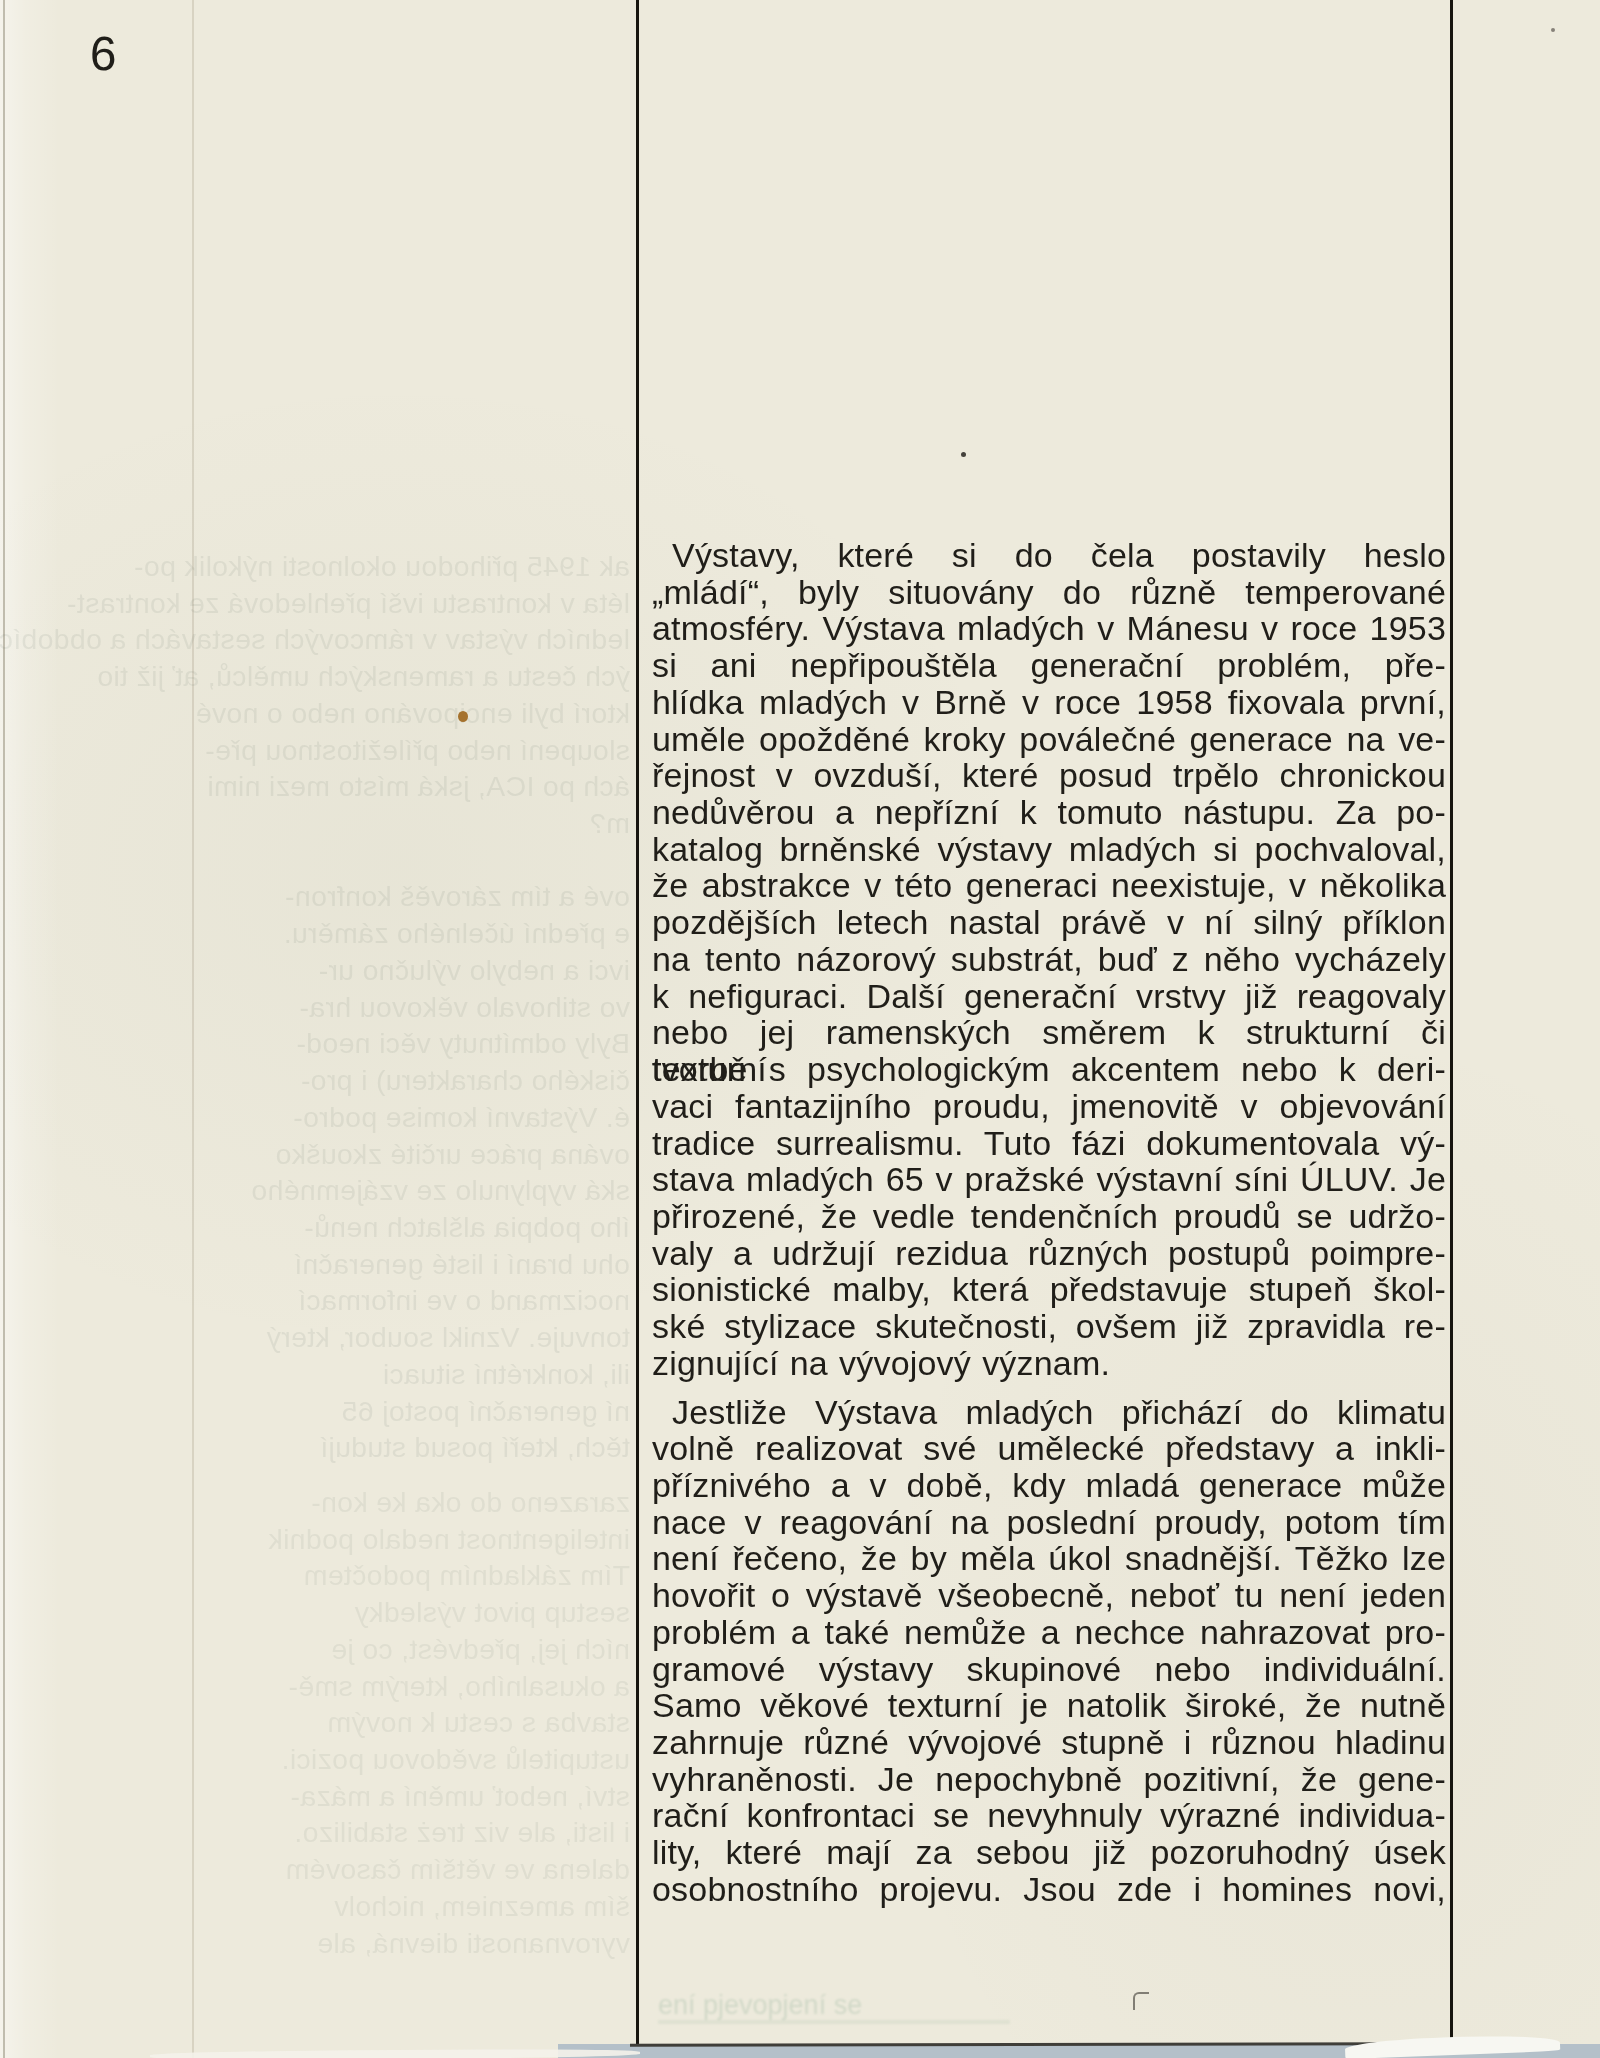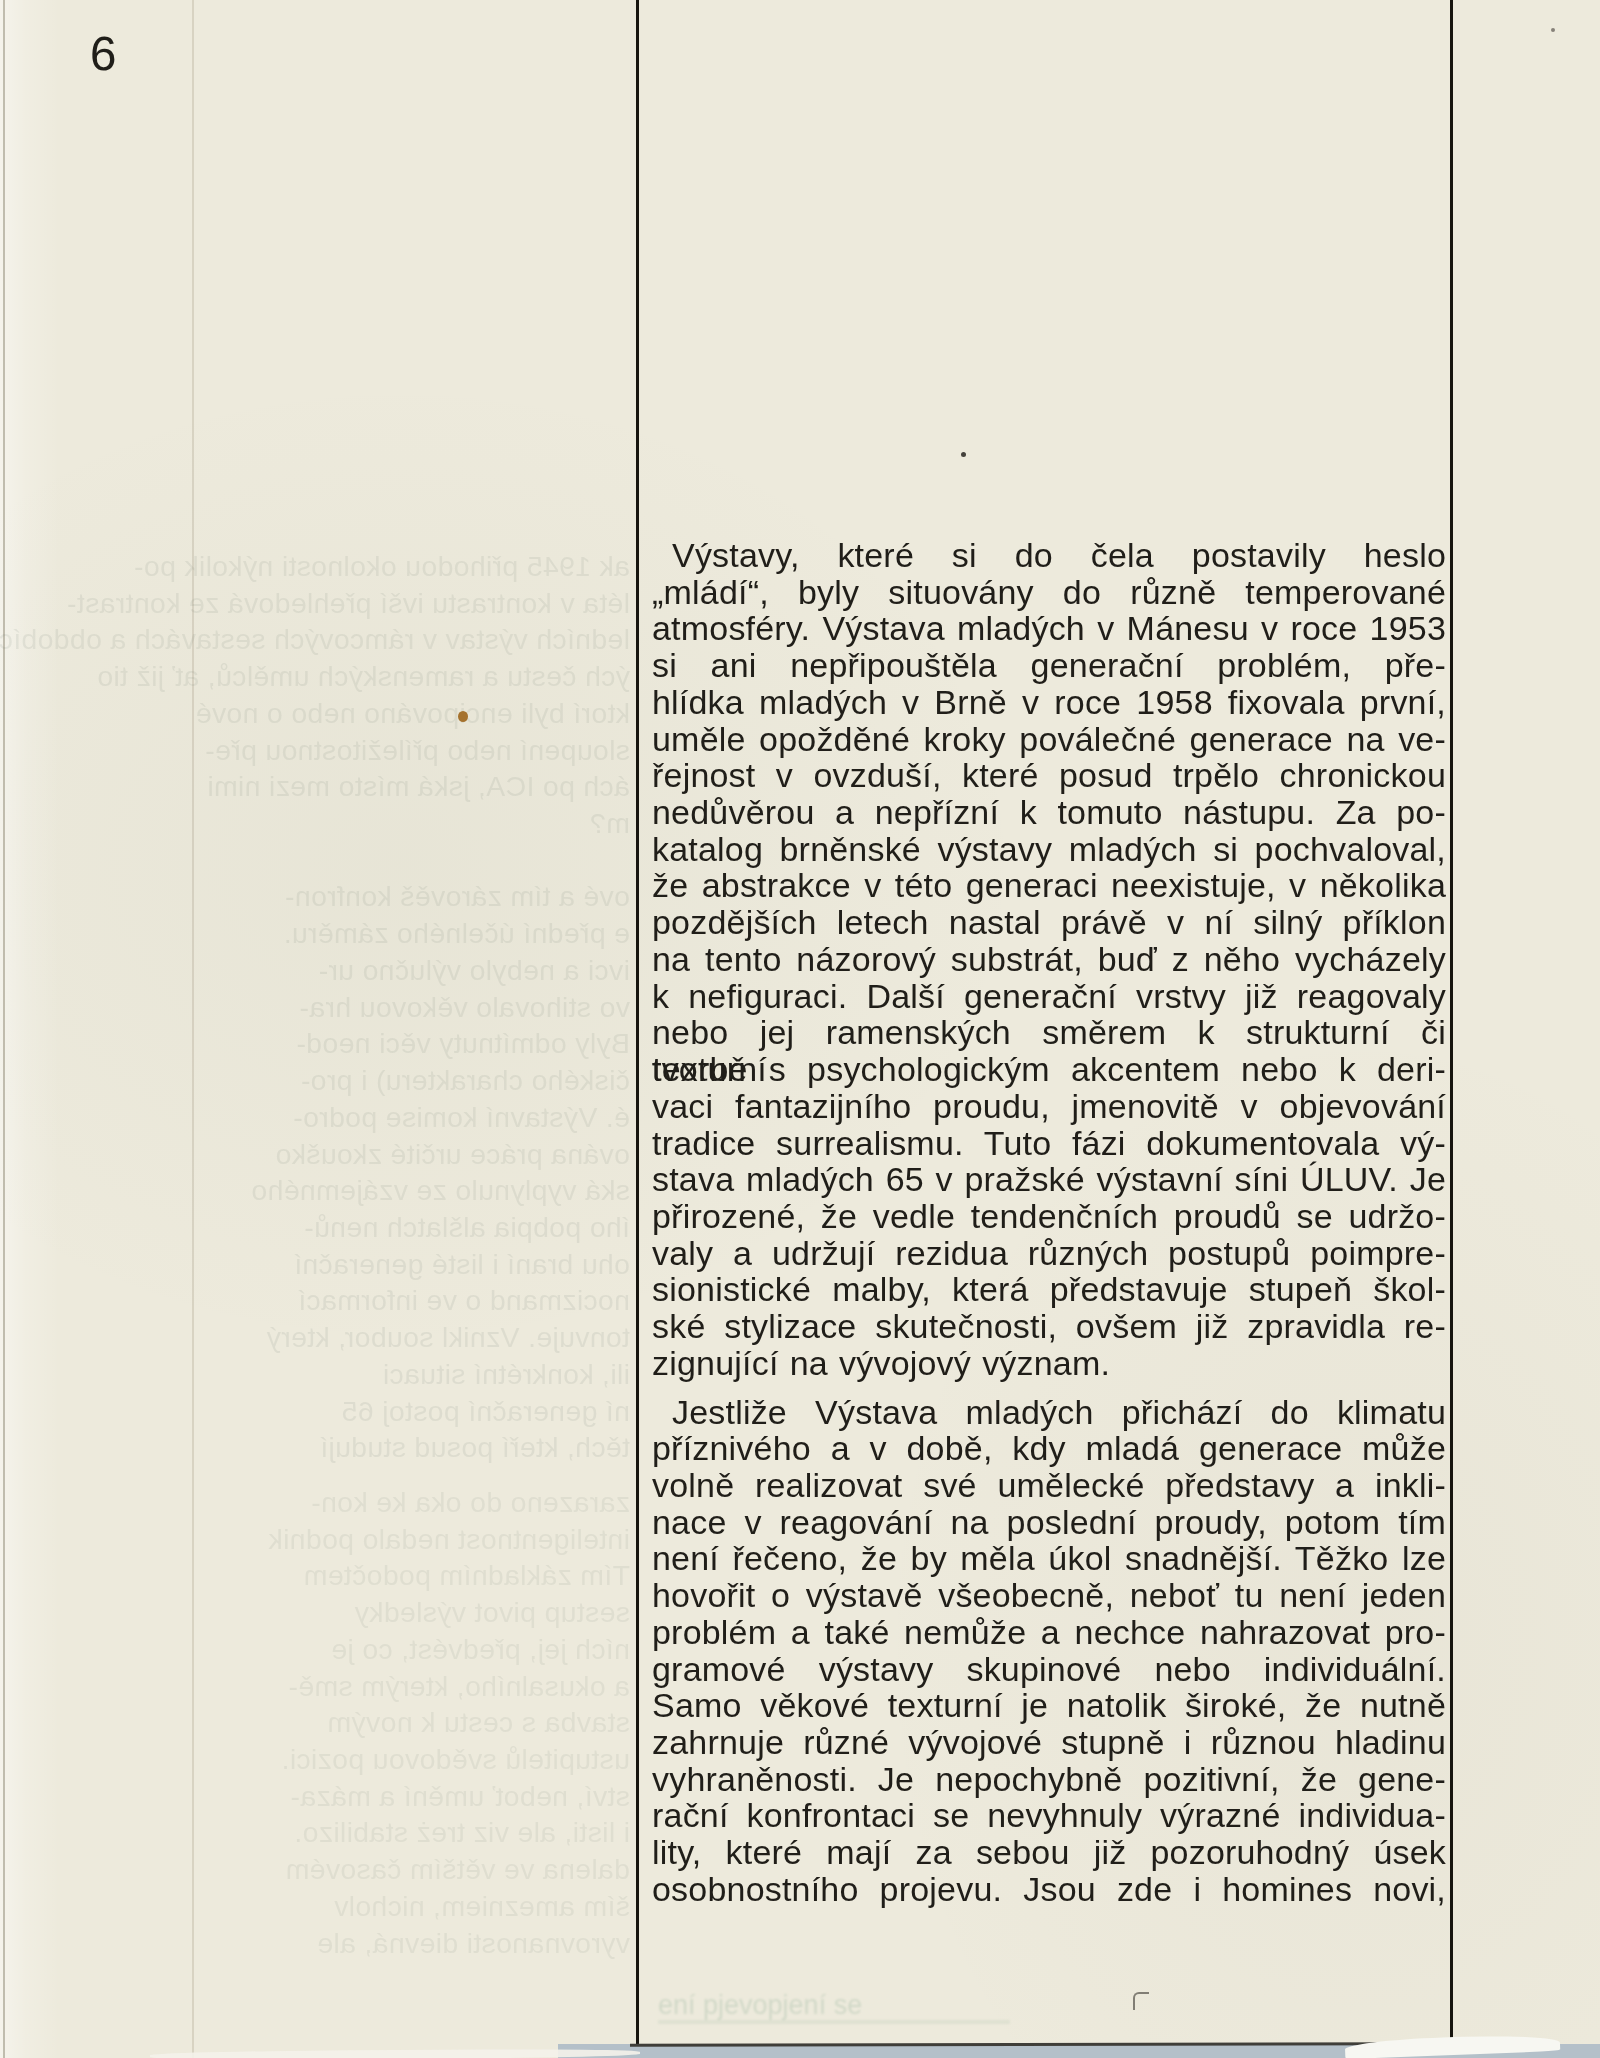--- a/index.html
+++ b/index.html
@@ -180,22 +180,22 @@
         <div class="line">tradice surrealismu. Tuto fázi dokumentovala vý-</div>
         <div class="line">stava mladých 65 v pražské výstavní síni ÚLUV. Je</div>
         <div class="line">přirozené, že vedle tendenčních proudů se udržo-</div>
         <div class="line">valy a udržují rezidua různých postupů poimpre-</div>
         <div class="line">sionistické malby, která představuje stupeň škol-</div>
         <div class="line">ské stylizace skutečnosti, ovšem již zpravidla re-</div>
         <div class="line last">zignující na vývojový význam.</div>
       </div>
     <div class="para" id="para-1">
         <div class="line first">Jestliže Výstava mladých přichází do klimatu</div>
+        <div class="line">volně realizovat své umělecké představy a inkli-</div>
         <div class="line">příznivého a v době, kdy mladá generace může</div>
-        <div class="line">volně realizovat své umělecké představy a inkli-</div>
         <div class="line">nace v reagování na poslední proudy, potom tím</div>
         <div class="line">není řečeno, že by měla úkol snadnější. Těžko lze</div>
         <div class="line">hovořit o výstavě všeobecně, neboť tu není jeden</div>
         <div class="line">problém a také nemůže a nechce nahrazovat pro-</div>
         <div class="line">gramové výstavy skupinové nebo individuální.</div>
         <div class="line">Samo věkové texturní je natolik široké, že nutně</div>
         <div class="line">zahrnuje různé vývojové stupně i různou hladinu</div>
         <div class="line">vyhraněnosti. Je nepochybně pozitivní, že gene-</div>
         <div class="line">rační konfrontaci se nevyhnuly výrazné individua-</div>
         <div class="line">lity, které mají za sebou již pozoruhodný úsek</div>

